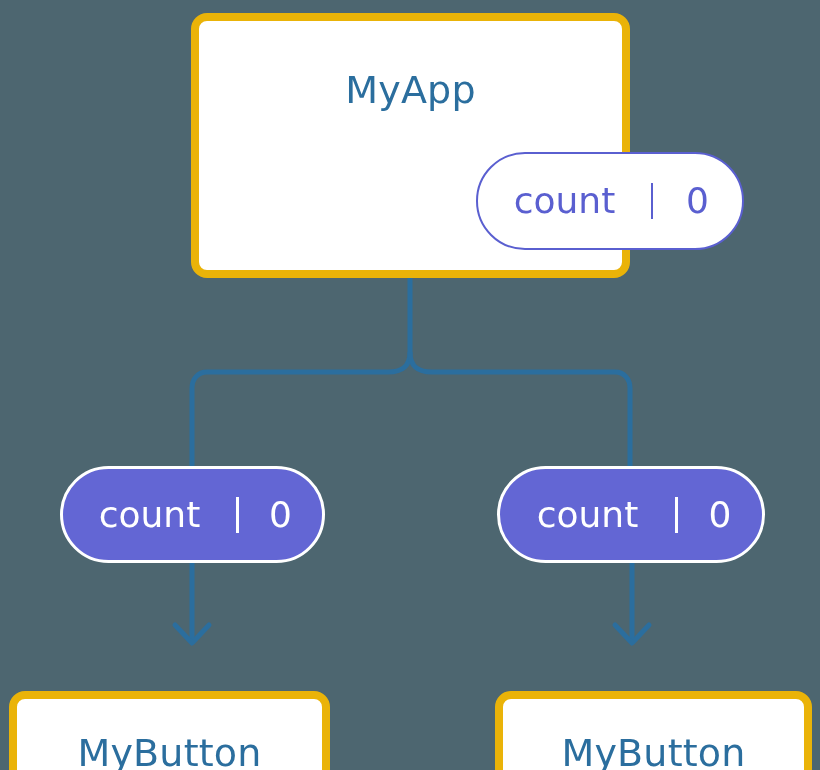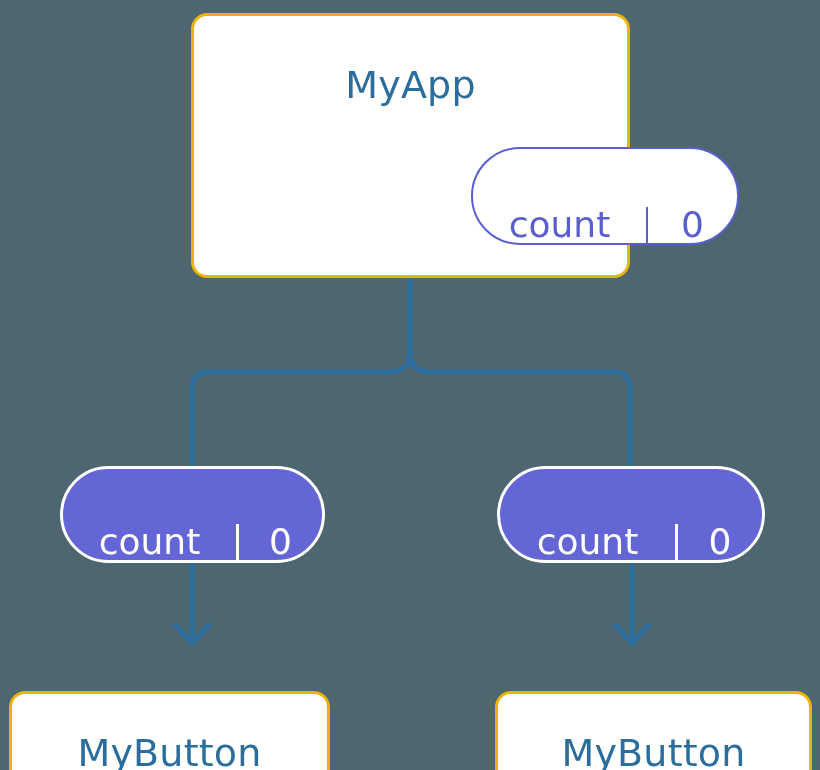--- a/index.html
+++ b/index.html
@@ -25,21 +25,21 @@
     width: 820px;
     height: 770px;
     pointer-events: none;
   }
 
   
   .comp-box {
     position: absolute;
     box-sizing: border-box;
     background: #ffffff;
-    border: 3px solid #eab308;
+    border: 8px solid #eab308;
     border-radius: 16px;
     display: flex;
     flex-direction: column;
     align-items: center;
   }
   .comp-title {
     color: #2b6e9e;
     font-size: 38px;
     line-height: 1;
     letter-spacing: 0.2px;
@@ -62,21 +62,21 @@
     margin-top: 44px;
   }
   #btn-box-left  { left: 9px;   width: 321px; }
   #btn-box-right { left: 495px; width: 317px; }
 
   
   .pill {
     position: absolute;
     box-sizing: border-box;
     display: flex;
-    align-items: flex-end;
+    align-items: center;
     border-radius: 999px;
     overflow: hidden;
   }
   .pill .cell {
     display: flex;
     align-items: center;
     justify-content: center;
     font-size: 36px;
     line-height: 1;
     white-space: nowrap;

